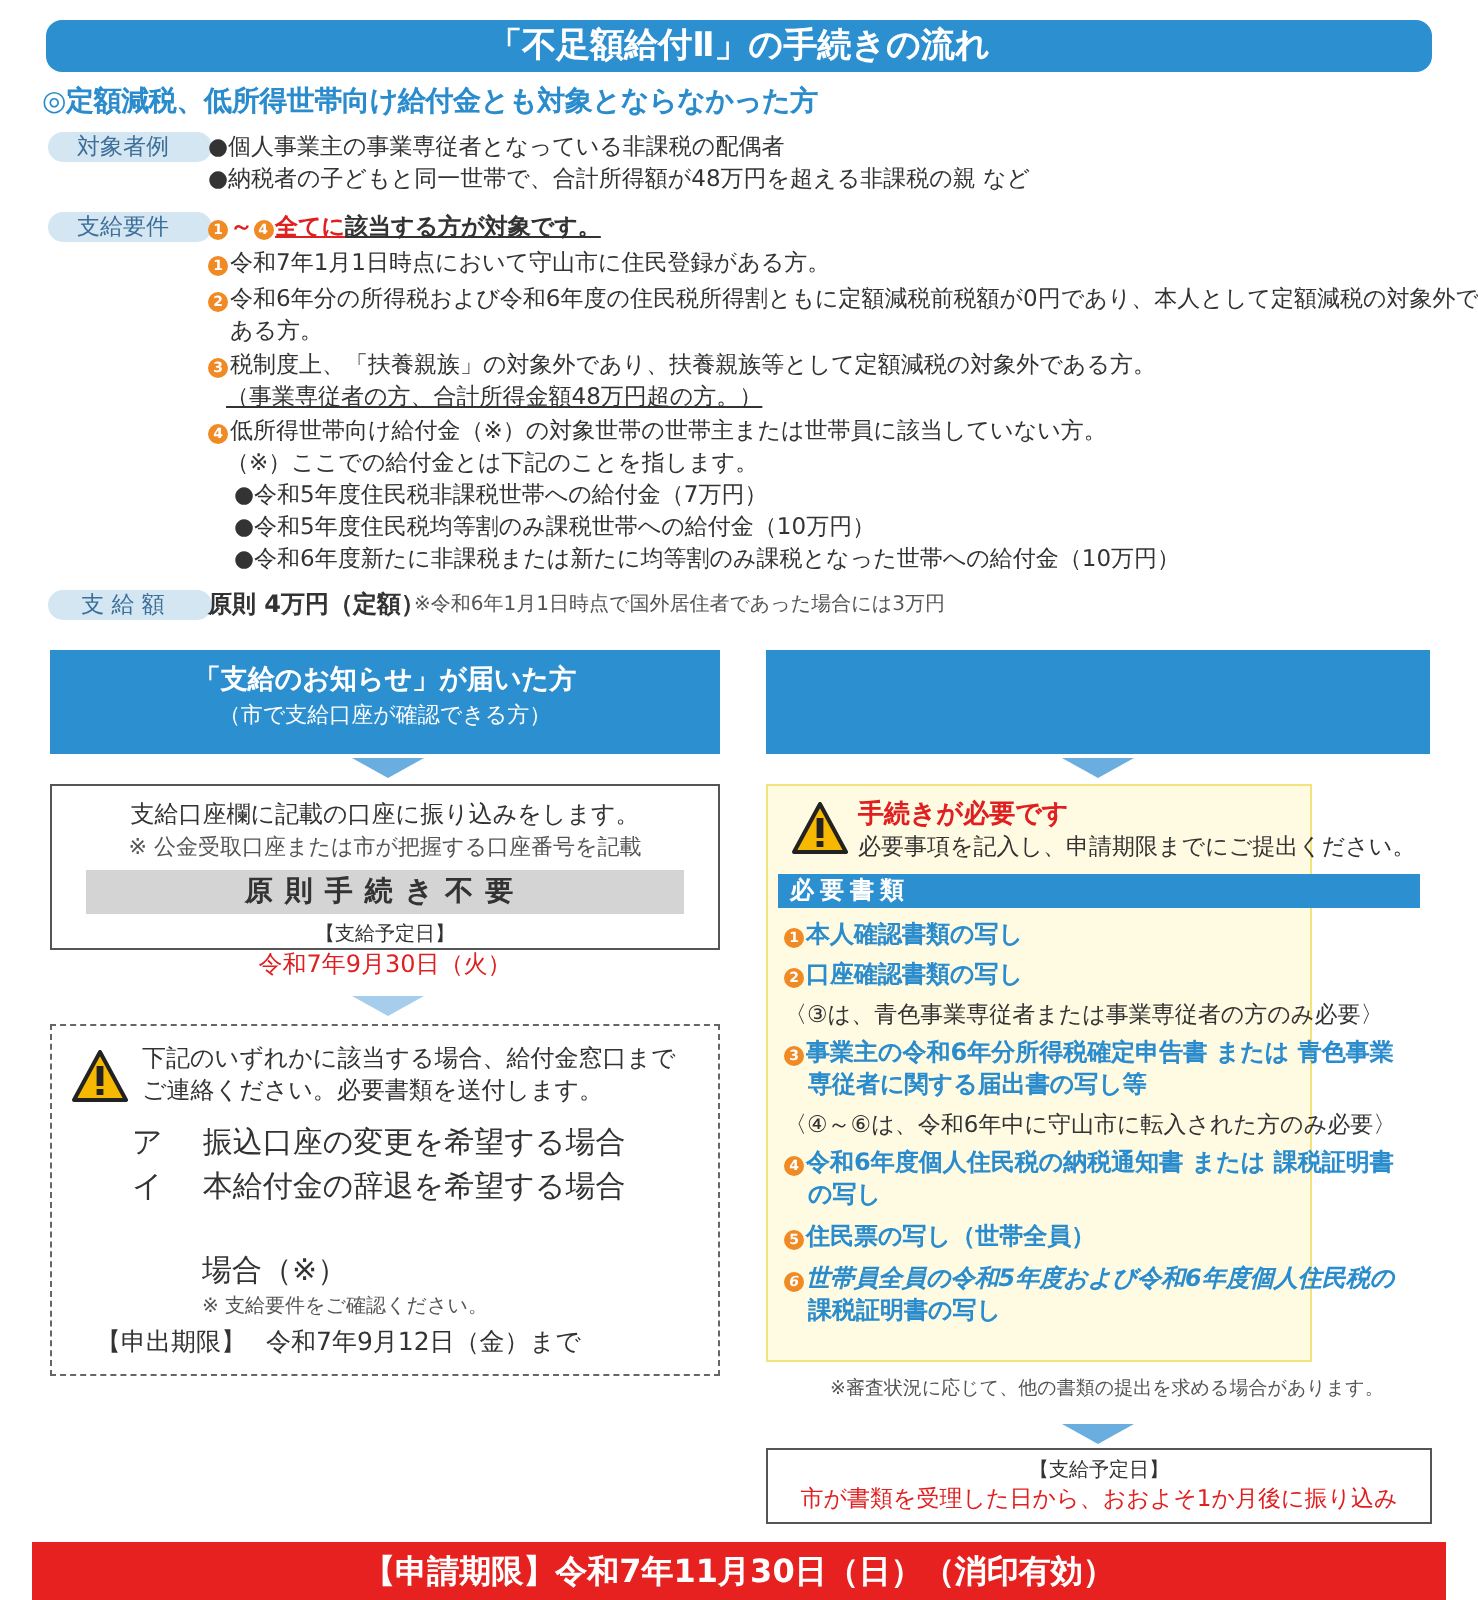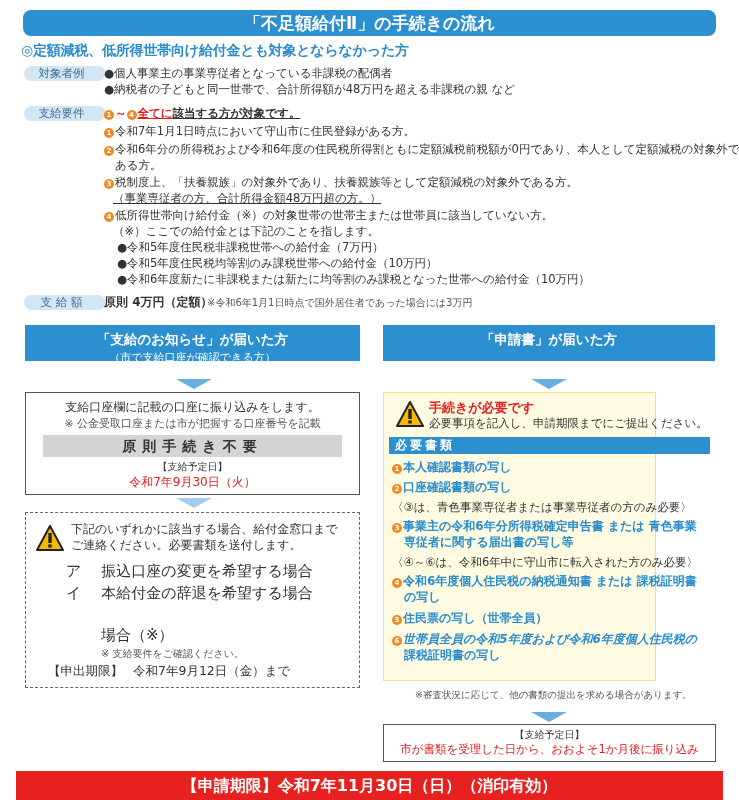--- a/index.html
+++ b/index.html
@@ -32,21 +32,21 @@
     background: #f08a24; color: #fff; font-size: 7px; line-height: 10px; text-align: center;
     font-weight: bold; vertical-align: 0px; margin-right: 1px;
   }
   .red { color: #e02020; }
   .u { text-decoration: underline; }
   .bold { font-weight: bold; }
   .small { font-size: 10px; color: #555; }
 
   
   .col-head {
-    position: absolute; height: 36px; background: #2c8fd0; color: #fff; text-align: center;
+    position: absolute; height: 52px; background: #2c8fd0; color: #fff; text-align: center;
   }
   .col-head .h1 { font-size: 13.5px; font-weight: bold; margin-top: 6px; }
   .col-head .h2 { font-size: 11px; margin-top: 1px; }
   .arrow-down {
     position: absolute; width: 0; height: 0; border-left: 18px solid transparent;
     border-right: 18px solid transparent; border-top: 10px solid #6aaee0;
   }
   .box-solid {
     position: absolute; border: 1.5px solid #555; background: #fff; text-align: center;
   }
@@ -116,21 +116,21 @@
 <div class="label-pill" style="left:24px; top:295px;">支 給 額</div>
 <div class="line bold" style="left:104px; top:294px; font-size:12px;">原則 4万円（定額）</div>
 <div class="line small" style="left:207px; top:295px;">※令和6年1月1日時点で国外居住者であった場合には3万円</div>
 
 <div class="col-head" style="left:25px; top:325px; width:335px;">
   <div class="h1">「支給のお知らせ」が届いた方</div>
   <div class="h2">（市で支給口座が確認できる方）</div>
 </div>
 <div class="arrow-down" style="left:176px; top:379px;"></div>
 
-<div class="box-solid" style="left:25px; top:392px; width:335px; height:103px;">
+<div class="box-solid" style="left:25px; top:392px; width:335px; height:83px;">
   <div style="font-size:12px; margin-top:6px;">支給口座欄に記載の口座に振り込みをします。</div>
   <div style="font-size:11px; color:#555;">※ 公金受取口座または市が把握する口座番号を記載</div>
   <div class="gray-band">原則手続き不要</div>
   <div style="font-size:10px; margin-top:3px;">【支給予定日】</div>
   <div class="red" style="font-size:12px;">令和7年9月30日（火）</div>
 </div>
 
 <div class="arrow-down" style="left:176px; top:498px; border-top-color:#a6cdec;"></div>
 
 <div class="box-dashed" style="left:25px; top:512px; width:335px; height:176px;">
@@ -149,21 +149,20 @@
     <span>イ</span><span style="display:inline-block; width:20px;"></span><span>本給付金の辞退を希望する場合</span>
   </div>
   <div class="line" style="left:75px; top:112px; font-size:15px; line-height:20px;">場合（※）</div>
   <div class="line small" style="left:75px; top:133px;">※ 支給要件をご確認ください。</div>
   <div class="line" style="left:22px; top:150px; font-size:12.5px;">
     <span>【申出期限】</span><span style="display:inline-block; width:10px;"></span><span>令和7年9月12日（金）まで</span>
   </div>
 </div>
 
 <div class="col-head" style="left:383px; top:325px; width:332px;">
-  <div class="h1">「申請書」が届いた方</div>
 </div>
 <div class="arrow-down" style="left:531px; top:379px;"></div>
 
 <div class="yellow-box" style="left:383px; top:392px; width:273px; height:289px;">
   <svg class="warn-icon" style="left:12px; top:8px;" width="28" height="26" viewBox="0 0 28 26">
     <path d="M14 1 L27 25 L1 25 Z" fill="#f6b800" stroke="#222" stroke-width="2" stroke-linejoin="round"></path>
     <rect x="12.3" y="8" width="3.4" height="10" fill="#222"></rect>
     <rect x="12.3" y="19.5" width="3.4" height="3" fill="#222"></rect>
   </svg>
   <div class="line red bold" style="left:45px; top:7px; font-size:13px;">手続きが必要です</div>

